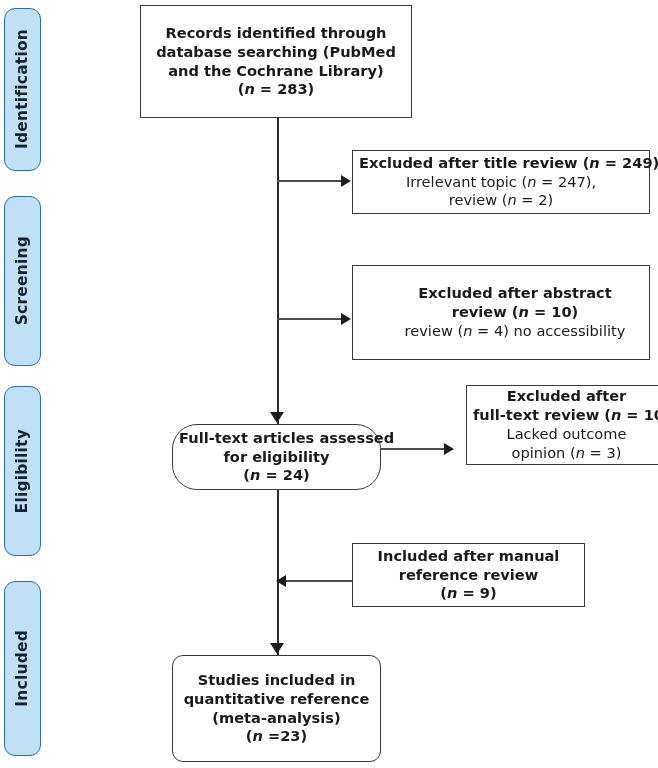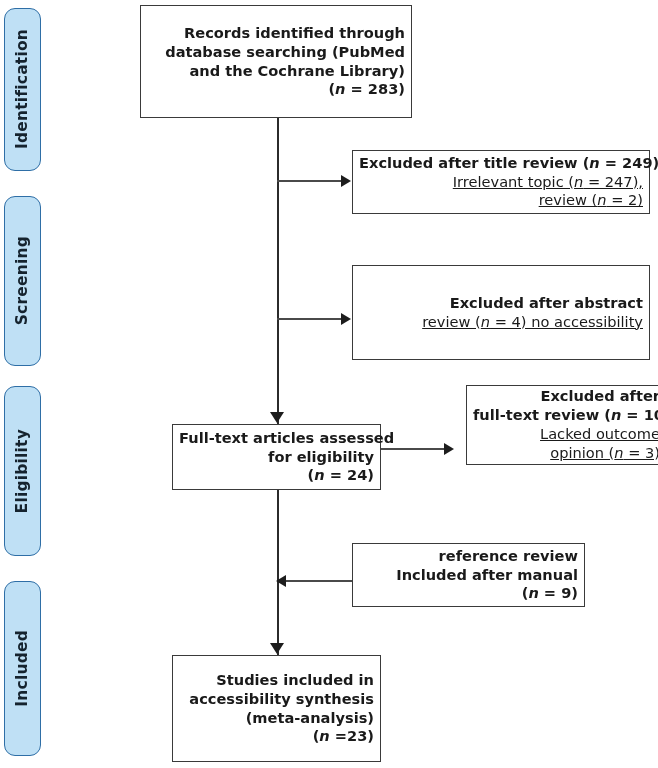--- a/index.html
+++ b/index.html
@@ -51,27 +51,27 @@
     display: flex;
     flex-direction: column;
     align-items: center;
     justify-content: center;
     text-align: center;
     padding: 2px 6px;
   }
   .flow-line {
     display: block;
     width: 100%;
-    text-align: right;
+    text-align: center;
     font-size: 14.6px;
     line-height: 1.30;
     white-space: nowrap;
   }
   .flow-line.bold { font-weight: bold; }
-  .flow-line.reg  { font-weight: normal; text-decoration: underline; }
+  .flow-line.reg  { font-weight: normal; }
   .ital { font-style: italic; }
 
   
   .vline {
     position: absolute;
     width: 1.6px;
     background: #2b2b2b;
   }
   .hline {
     position: absolute;
@@ -149,42 +149,43 @@
   </div>
 
   <div class="flow-box" style="left:352px; top:150px; width:298px; height:64px;">
     <span class="flow-line bold">Excluded after title review (<span class="ital">n</span> = 249)</span>
     <span class="flow-line reg">Irrelevant topic (<span class="ital">n</span> = 247),</span>
     <span class="flow-line reg">review (<span class="ital">n</span> = 2)</span>
   </div>
 
   <div class="flow-box" style="left:352px; top:265px; width:298px; height:95px;padding-left:34px;">
     <span class="flow-line bold">Excluded after abstract</span>
+    <span class="flow-line bold">review (<span class="ital">n</span> = 10)</span>
     <span class="flow-line reg">review (<span class="ital">n</span> = 4) no accessibility</span>
   </div>
 
   <div class="flow-box" style="left:454px; top:385px; width:201px; height:80px;margin-left:12px;">
     <span class="flow-line bold">Excluded after</span>
     <span class="flow-line bold">full-text review (<span class="ital">n</span> = 10)</span>
     <span class="flow-line reg">Lacked outcome</span>
     <span class="flow-line reg">opinion (<span class="ital">n</span> = 3)</span>
   </div>
 
-  <div class="flow-box" style="left:172px; top:424px; width:209px; height:66px;">
+  <div class="flow-box" style="left:172px; top:424px; width:209px; height:66px;border-radius:25px;">
     <span class="flow-line bold">Full-text articles assessed</span>
     <span class="flow-line bold">for eligibility</span>
     <span class="flow-line bold">(<span class="ital">n</span> = 24)</span>
   </div>
 
   <div class="flow-box" style="left:352px; top:543px; width:233px; height:64px;">
+    <span class="flow-line bold">Included after manual</span>
     <span class="flow-line bold">reference review</span>
-    <span class="flow-line bold">Included after manual</span>
     <span class="flow-line bold">(<span class="ital">n</span> = 9)</span>
   </div>
 
-  <div class="flow-box" style="left:172px; top:655px; width:209px; height:107px;">
+  <div class="flow-box" style="left:172px; top:655px; width:209px; height:107px;border-radius:11px;">
     <span class="flow-line bold">Studies included in</span>
-    <span class="flow-line bold">accessibility synthesis</span>
+    <span class="flow-line bold">quantitative reference</span>
     <span class="flow-line bold">(meta-analysis)</span>
     <span class="flow-line bold">(<span class="ital">n</span> =23)</span>
   </div>
 
 </div>
 
 </body></html>

